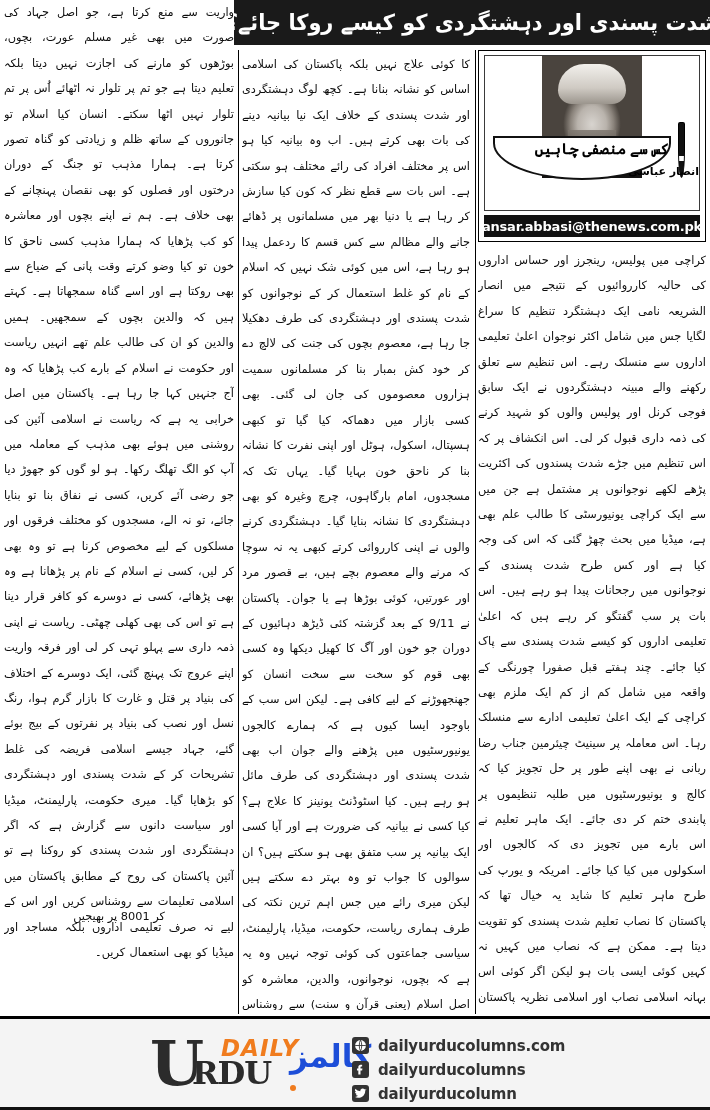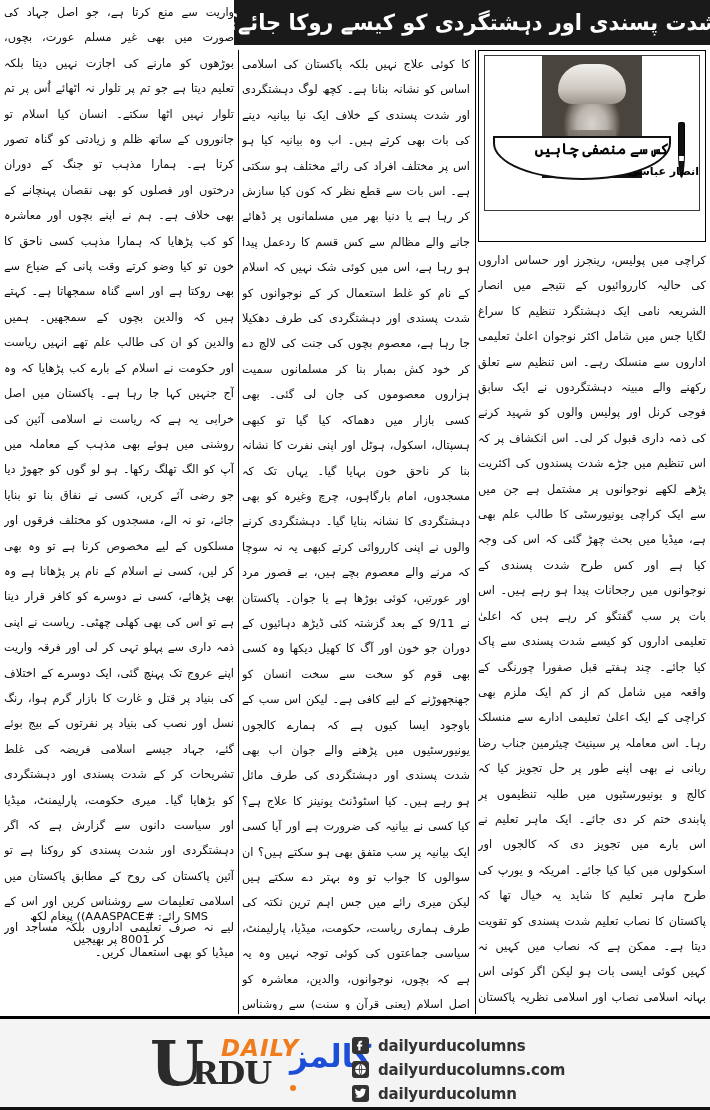--- a/index.html
+++ b/index.html
@@ -226,71 +226,73 @@
     <div class="byline-inner">
       <div class="photo">
         <div class="photo-shoulders"></div>
       </div>
       <div class="pen"></div>
       <div class="ribbon">
         <div class="ribbon-text">کس سے منصفی چاہیں</div>
       </div>
       <div class="author-name">انصار عباسی</div>
     </div>
+    <div class="email-bar">
+      <span class="email-text">ansar.abbasi@thenews.com.pk</span>
+    </div>
   </div>
 
   <div class="article">
     <div class="col col-1">
       <p>کراچی میں پولیس، رینجرز اور حساس اداروں کی حالیہ کارروائیوں کے نتیجے میں انصار الشریعہ نامی ایک دہشتگرد تنظیم کا سراغ لگایا جس میں شامل اکثر نوجوان اعلیٰ تعلیمی اداروں سے منسلک رہے۔ اس تنظیم سے تعلق رکھنے والے مبینہ دہشتگردوں نے ایک سابق فوجی کرنل اور پولیس والوں کو شہید کرنے کی ذمہ داری قبول کر لی۔ اس انکشاف پر کہ اس تنظیم میں جڑے شدت پسندوں کی اکثریت پڑھے لکھے نوجوانوں پر مشتمل ہے جن میں سے ایک کراچی یونیورسٹی کا طالب علم بھی ہے، میڈیا میں بحث چھڑ گئی کہ اس کی وجہ کیا ہے اور کس طرح شدت پسندی کے نوجوانوں میں رجحانات پیدا ہو رہے ہیں۔ اس بات پر سب گفتگو کر رہے ہیں کہ اعلیٰ تعلیمی اداروں کو کیسے شدت پسندی سے پاک کیا جائے۔ چند ہفتے قبل صفورا چورنگی کے واقعہ میں شامل کم از کم ایک ملزم بھی کراچی کے ایک اعلیٰ تعلیمی ادارے سے منسلک رہا۔ اس معاملہ پر سینیٹ چیئرمین جناب رضا ربانی نے بھی اپنے طور پر حل تجویز کیا کہ کالج و یونیورسٹیوں میں طلبہ تنظیموں پر پابندی ختم کر دی جائے۔ ایک ماہر تعلیم نے اس بارے میں تجویز دی کہ کالجوں اور اسکولوں میں کیا کیا جائے۔ امریکہ و یورپ کی طرح ماہر تعلیم کا شاید یہ خیال تھا کہ پاکستان کا نصاب تعلیم شدت پسندی کو تقویت دیتا ہے۔ ممکن ہے کہ نصاب میں کہیں نہ کہیں کوئی ایسی بات ہو لیکن اگر کوئی اس بہانہ اسلامی نصاب اور اسلامی نظریہ پاکستان کو نشانہ بنانا چاہتا ہے جس کے لیے امریکہ گزشتہ دس پندرہ سال سے کافی کوشش بھی کر رہا ہے تو ایسا کرنا مرض</p>
     </div>
     <div class="col col-2">
       <p>کا کوئی علاج نہیں بلکہ پاکستان کی اسلامی اساس کو نشانہ بنانا ہے۔ کچھ لوگ دہشتگردی اور شدت پسندی کے خلاف ایک نیا بیانیہ دینے کی بات بھی کرتے ہیں۔ اب وہ بیانیہ کیا ہو اس پر مختلف افراد کی رائے مختلف ہو سکتی ہے۔ اس بات سے قطع نظر کہ کون کیا سازش کر رہا ہے یا دنیا بھر میں مسلمانوں پر ڈھائے جانے والے مظالم سے کس قسم کا ردعمل پیدا ہو رہا ہے، اس میں کوئی شک نہیں کہ اسلام کے نام کو غلط استعمال کر کے نوجوانوں کو شدت پسندی اور دہشتگردی کی طرف دھکیلا جا رہا ہے، معصوم بچوں کی جنت کی لالچ دے کر خود کش بمبار بنا کر مسلمانوں سمیت ہزاروں معصوموں کی جان لی گئی۔ بھی کسی بازار میں دھماکہ کیا گیا تو کبھی ہسپتال، اسکول، ہوٹل اور اپنی نفرت کا نشانہ بنا کر ناحق خون بہایا گیا۔ یہاں تک کہ مسجدوں، امام بارگاہوں، چرچ وغیرہ کو بھی دہشتگردی کا نشانہ بنایا گیا۔ دہشتگردی کرنے والوں نے اپنی کارروائی کرتے کبھی یہ نہ سوچا کہ مرنے والے معصوم بچے ہیں، بے قصور مرد اور عورتیں، کوئی بوڑھا ہے یا جوان۔ پاکستان نے 9/11 کے بعد گزشتہ کئی ڈیڑھ دہائیوں کے دوران جو خون اور آگ کا کھیل دیکھا وہ کسی بھی قوم کو سخت سے سخت انسان کو جھنجھوڑنے کے لیے کافی ہے۔ لیکن اس سب کے باوجود ایسا کیوں ہے کہ ہمارے کالجوں یونیورسٹیوں میں پڑھنے والے جوان اب بھی شدت پسندی اور دہشتگردی کی طرف مائل ہو رہے ہیں۔ کیا اسٹوڈنٹ یونینز کا علاج ہے؟ کیا کسی نے بیانیہ کی ضرورت ہے اور آیا کسی ایک بیانیہ پر سب متفق بھی ہو سکتے ہیں؟ ان سوالوں کا جواب تو وہ بہتر دے سکتے ہیں لیکن میری رائے میں جس اہم ترین نکتہ کی طرف ہماری ریاست، حکومت، میڈیا، پارلیمنٹ، سیاسی جماعتوں کی کوئی توجہ نہیں وہ یہ ہے کہ بچوں، نوجوانوں، والدین، معاشرہ کو اصل اسلام (یعنی قرآن و سنت) سے روشناس کریں جو امن کی تعلیم دیتا ہے، جو کہتا ہے کہ ایک انسان کا قتل پوری انسانیت کا قتل اور ایک انسان کی جان بچانے والے نے گویا پوری انسانیت کو بچا لیا، جو فرقہ</p>
     </div>
     <div class="col col-3">
       <p>واریت سے منع کرتا ہے، جو اصل جہاد کی صورت میں بھی غیر مسلم عورت، بچوں، بوڑھوں کو مارنے کی اجازت نہیں دیتا بلکہ تعلیم دیتا ہے جو تم پر تلوار نہ اٹھائے اُس پر تم تلوار نہیں اٹھا سکتے۔ انسان کیا اسلام تو جانوروں کے ساتھ ظلم و زیادتی کو گناہ تصور کرتا ہے۔ ہمارا مذہب تو جنگ کے دوران درختوں اور فصلوں کو بھی نقصان پہنچانے کے بھی خلاف ہے۔ ہم نے اپنے بچوں اور معاشرہ کو کب پڑھایا کہ ہمارا مذہب کسی ناحق کا خون تو کیا وضو کرتے وقت پانی کے ضیاع سے بھی روکتا ہے اور اسے گناہ سمجھاتا ہے۔ کہتے ہیں کہ والدین بچوں کے سمجھیں۔ ہمیں والدین کو ان کی طالب علم تھے انہیں ریاست اور حکومت نے اسلام کے بارے کب پڑھایا کہ وہ آج جنہیں کہا جا رہا ہے۔ پاکستان میں اصل خرابی یہ ہے کہ ریاست نے اسلامی آئین کی روشنی میں ہوئے بھی مذہب کے معاملہ میں آپ کو الگ تھلگ رکھا۔ ہو لو گوں کو جھوڑ دیا جو رضی آئے کریں، کسی نے نفاق بنا تو بنایا جائے، تو نہ الے، مسجدوں کو مختلف فرقوں اور مسلکوں کے لیے مخصوص کرنا ہے تو وہ بھی کر لیں، کسی نے اسلام کے نام پر پڑھانا ہے وہ بھی پڑھائے، کسی نے دوسرے کو کافر قرار دینا ہے تو اس کی بھی کھلی چھٹی۔ ریاست نے اپنی ذمہ داری سے پہلو تہی کر لی اور فرقہ واریت اپنے عروج تک پہنچ گئی، ایک دوسرے کے اختلاف کی بنیاد پر قتل و غارت کا بازار گرم ہوا، رنگ نسل اور نصب کی بنیاد پر نفرتوں کے بیج بوئے گئے، جہاد جیسے اسلامی فریضہ کی غلط تشریحات کر کے شدت پسندی اور دہشتگردی کو بڑھایا گیا۔ میری حکومت، پارلیمنٹ، میڈیا اور سیاست دانوں سے گزارش ہے کہ اگر دہشتگردی اور شدت پسندی کو روکنا ہے تو آئین پاکستان کی روح کے مطابق پاکستان میں اسلامی تعلیمات سے روشناس کریں اور اس کے لیے نہ صرف تعلیمی اداروں بلکہ مساجد اور میڈیا کو بھی استعمال کریں۔</p>
     </div>
   </div>
 
   <div class="sms-block">
-    <div>SMS رائے: #AAASPACE)) پیغام لکھ</div>
     <div>کر 8001 پر بھیجیں</div>
   </div>
 
   <div class="hr-main"></div>
 
   <div class="footer">
     <div class="logo">
       <span class="logo-u">U</span>
       <span class="logo-daily">DAILY</span>
       <span class="logo-rdu">RDU</span>
       <span class="logo-dot"></span>
       <span class="logo-urdu">کالمز</span>
     </div>
 
     <div class="social">
-      <div class="social-row">
-        <span class="social-icon">
-          <svg width="13" height="13" viewBox="0 0 24 24">
-              <path d="M15 3h-3c-2.2 0-4 1.8-4 4v3H5.5v4H8v7h4v-7h3l.6-4H12V7.6c0-.6.4-1 1-1h2V3z" fill="#fff"></path>
-            </svg>
-        </span>
-        <span class="social-label">dailyurducolumns</span>
-      </div>
       <div class="social-row">
         <span class="social-icon">
           <svg width="13" height="13" viewBox="0 0 24 24">
               <circle cx="12" cy="12" r="10" fill="#fff"></circle>
               <path d="M2 12h20M12 2c3 3.5 3 16.5 0 20M12 2C9 5.5 9 18.5 12 22" stroke="#333" stroke-width="1.6" fill="none"></path>
             </svg>
         </span>
         <span class="social-label">dailyurducolumns.com</span>
       </div>
       <div class="social-row">
         <span class="social-icon">
           <svg width="13" height="13" viewBox="0 0 24 24">
+              <path d="M15 3h-3c-2.2 0-4 1.8-4 4v3H5.5v4H8v7h4v-7h3l.6-4H12V7.6c0-.6.4-1 1-1h2V3z" fill="#fff"></path>
+            </svg>
+        </span>
+        <span class="social-label">dailyurducolumns</span>
+      </div>
+      <div class="social-row">
+        <span class="social-icon">
+          <svg width="13" height="13" viewBox="0 0 24 24">
               <path d="M23 4.9c-.8.4-1.7.6-2.6.8 1-.6 1.7-1.5 2-2.6-.9.6-1.9 1-3 1.2A4.5 4.5 0 0 0 11.6 8 12.8 12.8 0 0 1 2.4 3.3a4.5 4.5 0 0 0 1.4 6c-.7 0-1.4-.2-2-.6 0 2.2 1.5 4 3.6 4.4-.6.2-1.3.2-2 .1a4.5 4.5 0 0 0 4.2 3.1A9 9 0 0 1 1 18.2 12.7 12.7 0 0 0 7.9 20c8.3 0 12.8-6.9 12.8-12.8v-.6c.9-.6 1.6-1.4 2.3-2.3z" fill="#fff"></path>
             </svg>
         </span>
         <span class="social-label">dailyurducolumn</span>
       </div>
     </div>
 
     <div class="footer-bottom-rule"></div>
   </div>
 

